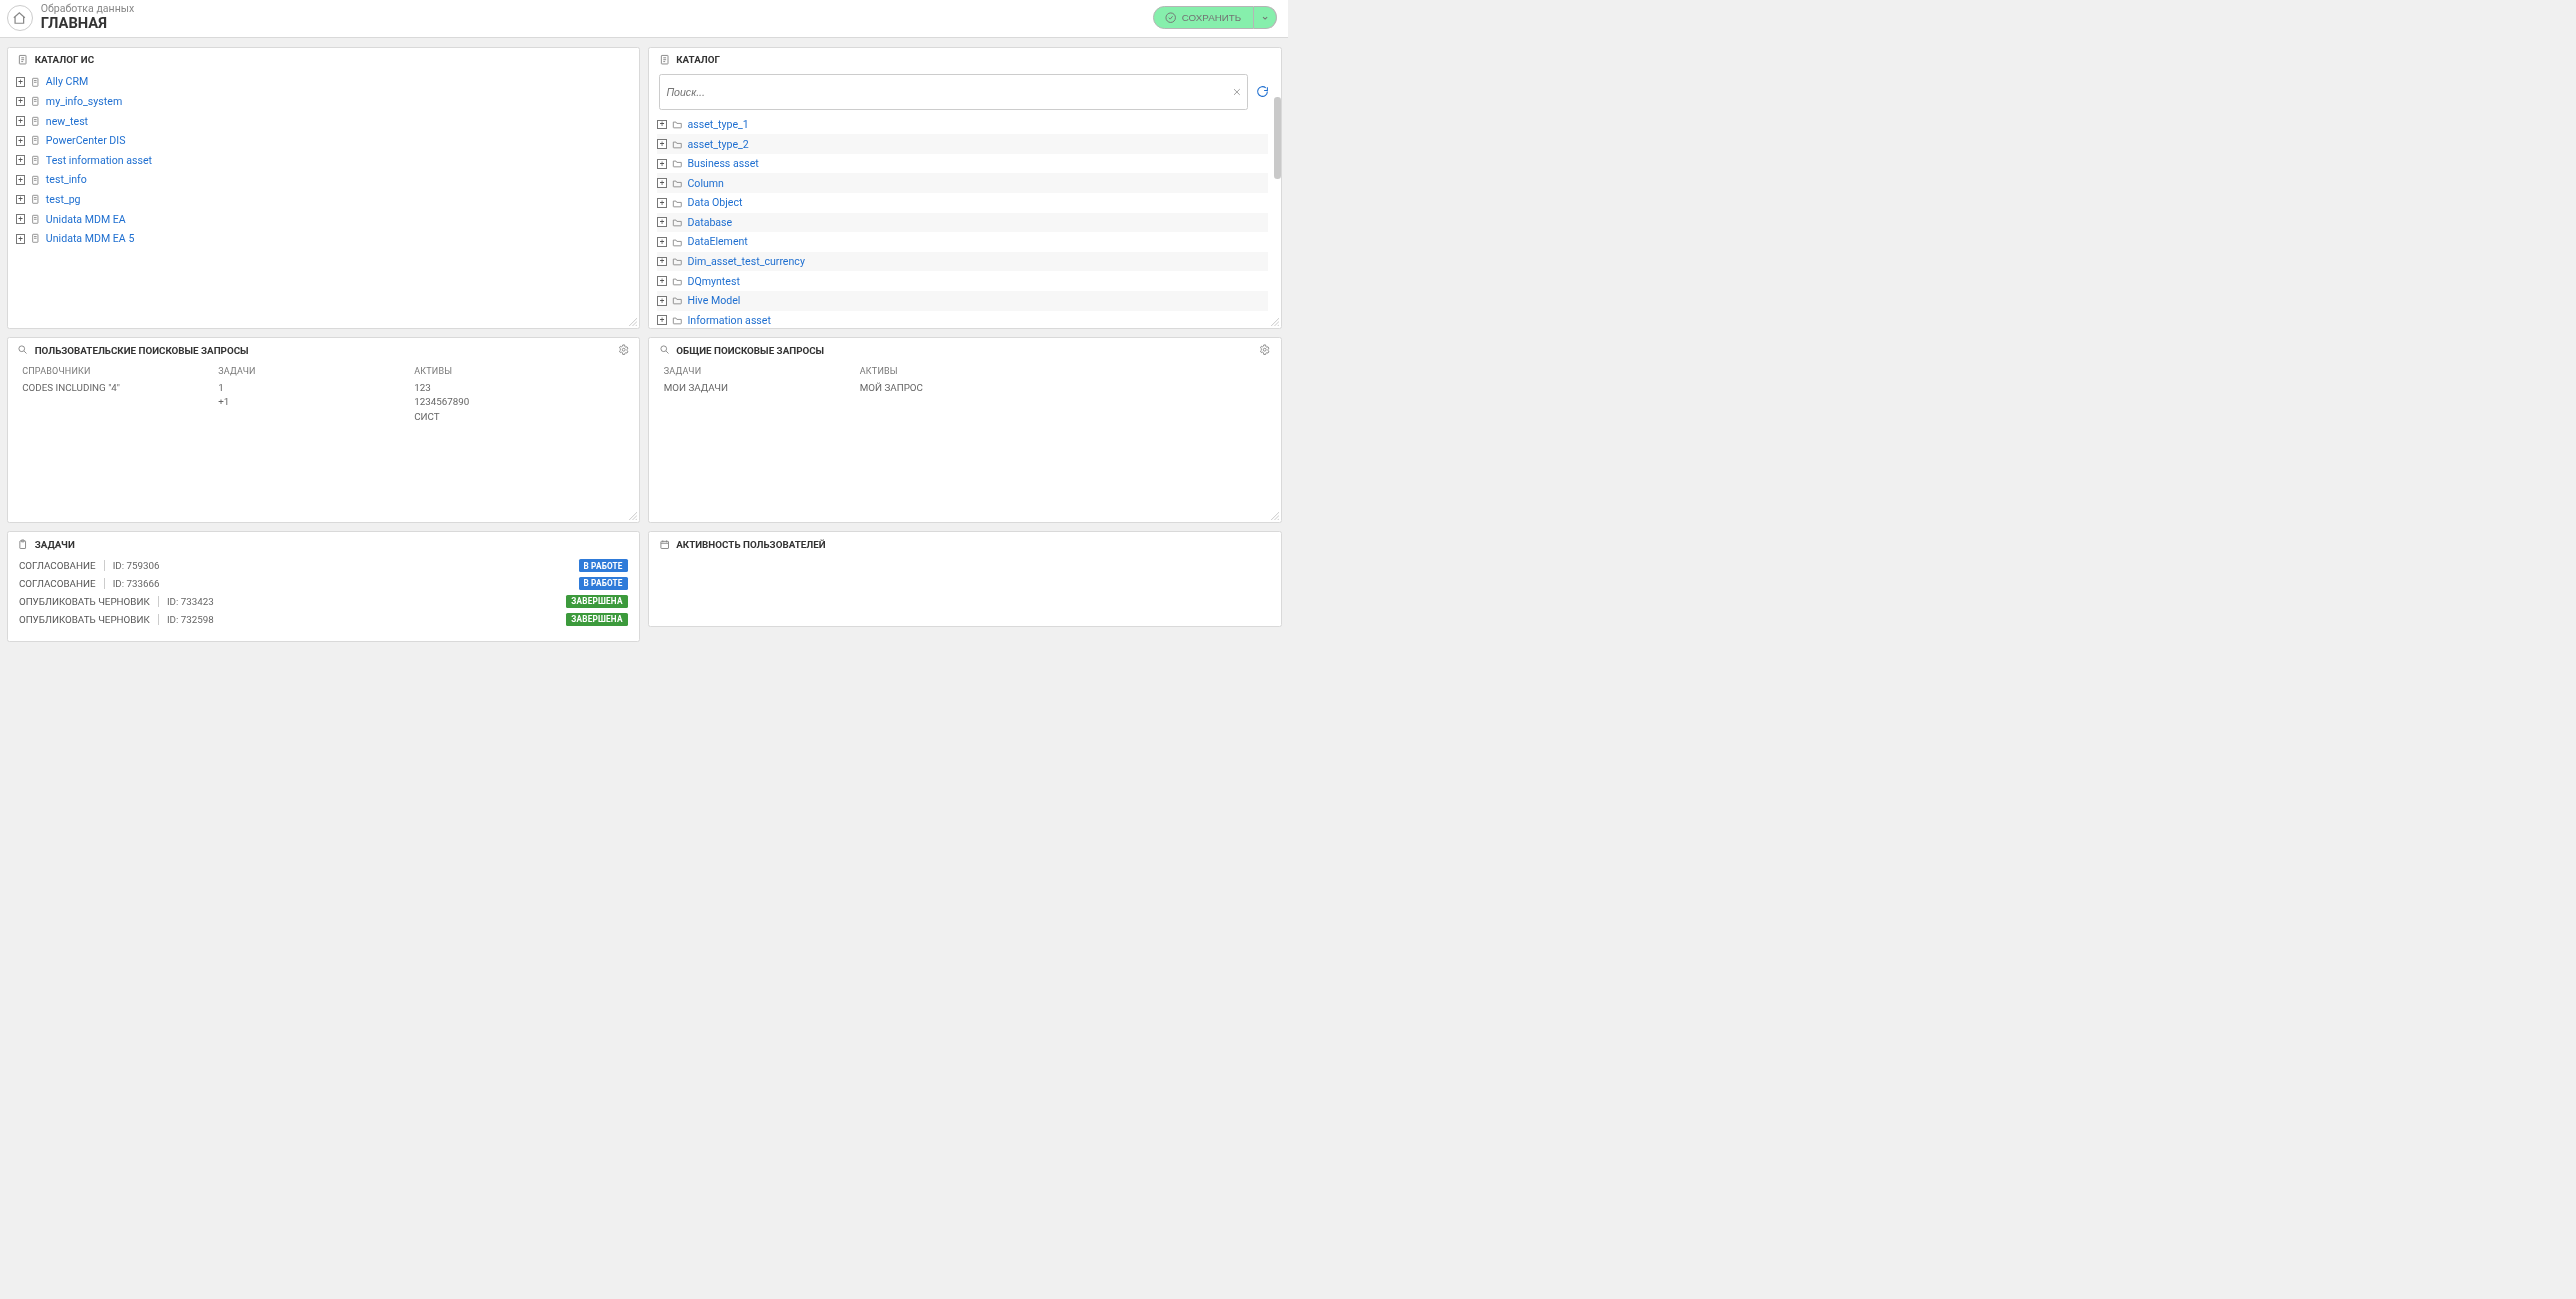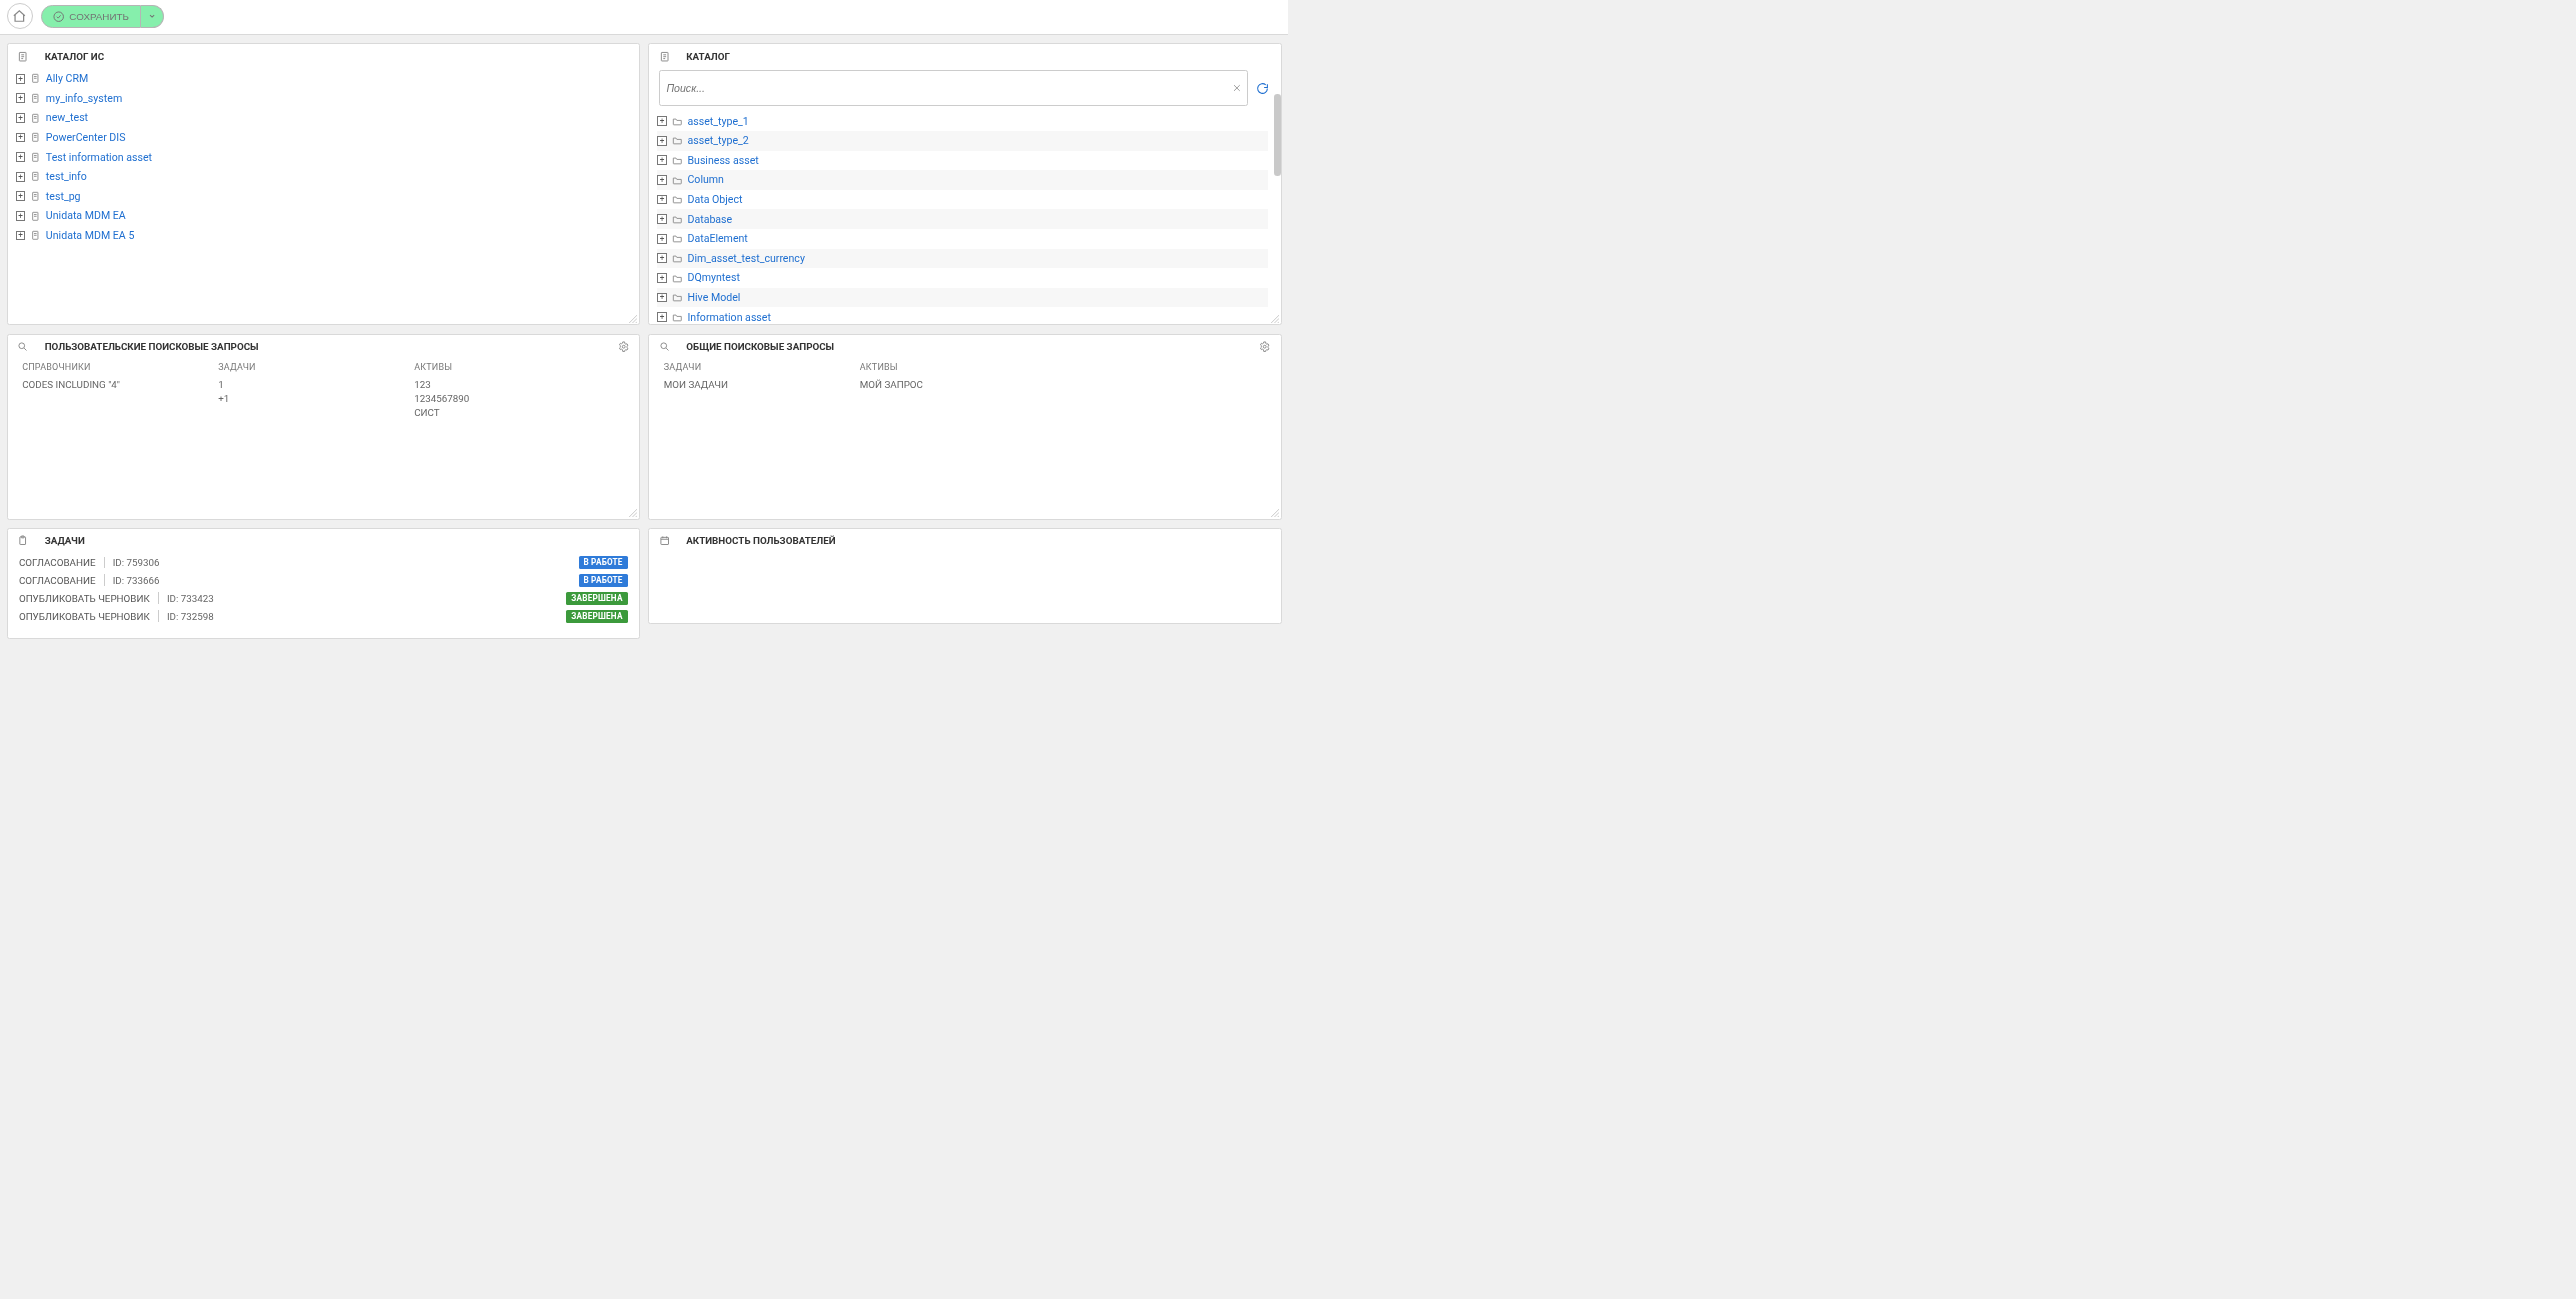--- a/index.html
+++ b/index.html
@@ -60,22 +60,22 @@
     flex-direction: column;
     position: relative;
   }
   .panel-catalogs      { height: 282px; }
   .panel-search, .panel-search2 { height: 186px; }
   .panel-tasks         { height: 111px; }
   .panel-activity      { height: 96px; }
 
   .panel-header {
     display: flex;
-    align-items: flex-start;
-    gap: 16px;
+    align-items: center;
+    gap: 6px;
     padding: 6.5px 9.8px 3.3px 9.8px;
     font-size: 9.8px;
     font-weight: 700;
     color: #333;
   }
   .panel-header .spacer { flex: 1; }
   .panel-header svg.hicon { color: #888; }
 
   .panel-body { flex:1; overflow: hidden; padding: 3.3px 0 0 0; position: relative; }
 
@@ -211,20 +211,24 @@
 </style>
 </head>
 <body>
 
 <div class="header">
   <div class="home-icon-circle">
     <svg width="14.7" height="14.7" viewBox="0 0 24 24" fill="none" stroke="currentColor" stroke-width="2">
         <path d="M3 11l9-8 9 8"></path>
         <path d="M5 10v10h14V10"></path>
       </svg>
+  </div>
+  <div class="header-titles">
+    <div class="header-subtitle">Обработка данных</div>
+    <div class="header-title">ГЛАВНАЯ</div>
   </div>
   <div class="save-btn-group">
     <button class="save-btn">
       <svg width="11.4" height="11.4" viewBox="0 0 24 24" fill="none" stroke="currentColor" stroke-width="2">
           <circle cx="12" cy="12" r="10"></circle>
           <path d="M8 12l3 3 5-6"></path>
         </svg>
       <span>СОХРАНИТЬ</span>
     </button>
     <button class="save-btn-chevron">

